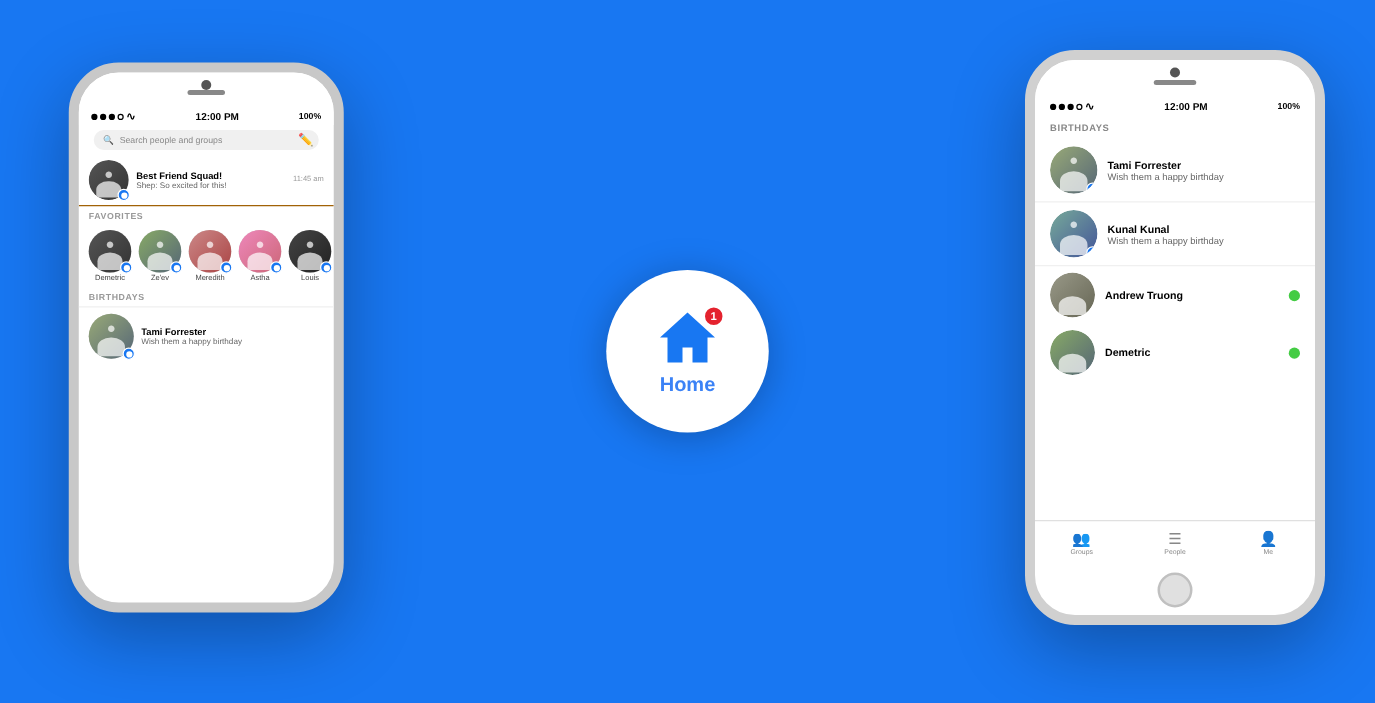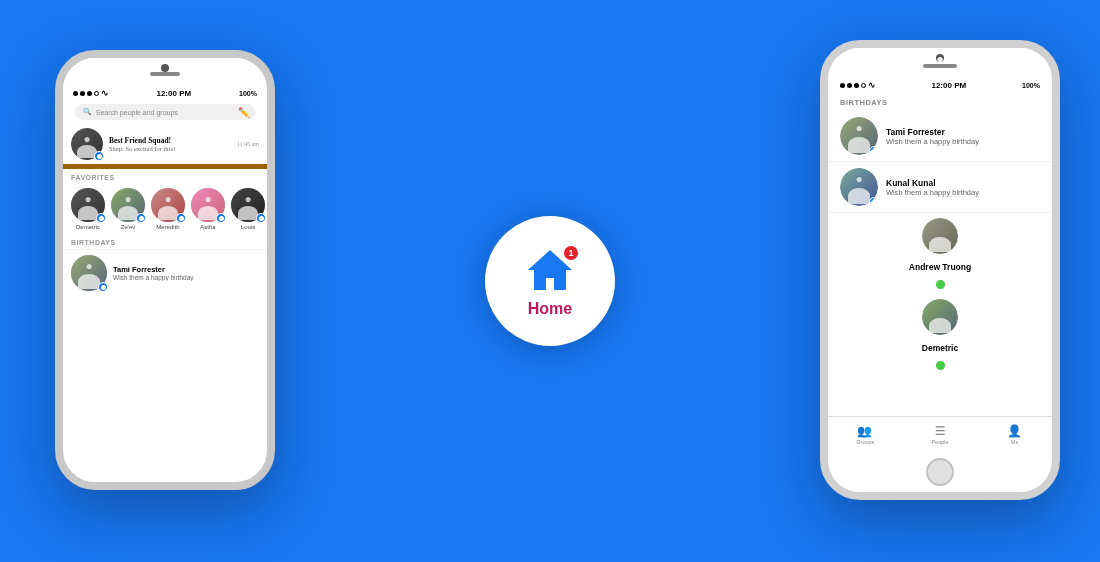--- a/index.html
+++ b/index.html
@@ -119,23 +119,22 @@
       color: #1877f2;
     }
     .search-row {
       position: relative;
       margin: 0 4px;
     }
     .phone-left .chat-item {
       display: flex;
       align-items: center;
       padding: 4px 8px;
-      border-bottom: 5px solid #a16207;
+      border-bottom: 1px solid #a16207;
       gap: 6px;
-      font-family: Liberation Serif, serif;
     }
     .avatar-wrap {
       position: relative;
       flex-shrink: 0;
     }
     .avatar-circle {
       width: 32px;
       height: 32px;
       border-radius: 50%;
       overflow: hidden;
@@ -356,21 +355,20 @@
     }
     .right-bd-sub {
       font-size: 7.5px;
       color: #666;
     }
     .right-active-item {
       display: flex;
       align-items: center;
       padding: 5px 12px;
       gap: 8px;
-      flex-direction: column;
     }
     .right-active-avatar {
       width: 36px;
       height: 36px;
       border-radius: 50%;
       overflow: hidden;
       flex-shrink: 0;
     }
     .right-active-inner {
       width: 36px;
@@ -472,21 +470,21 @@
       align-items: center;
       justify-content: center;
       font-size: 9px;
       font-weight: 700;
       color: #fff;
       border: 2px solid #fff;
     }
     .home-label {
       font-size: 16px;
       font-weight: 700;
-      color: #be185d;
+      color: #3b82f6;
       margin-top: 4px;
     }
 
     
     .person-shape {
       width: 100%;
       height: 100%;
       display: flex;
       align-items: flex-end;
       justify-content: center;

